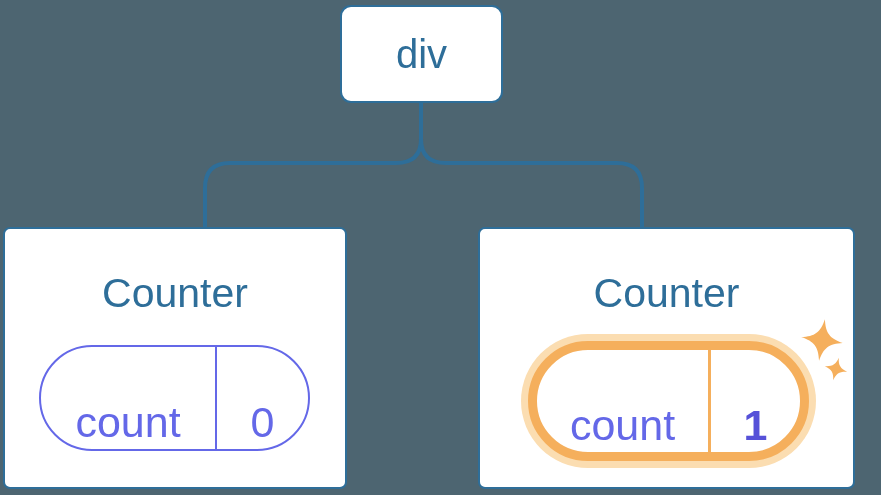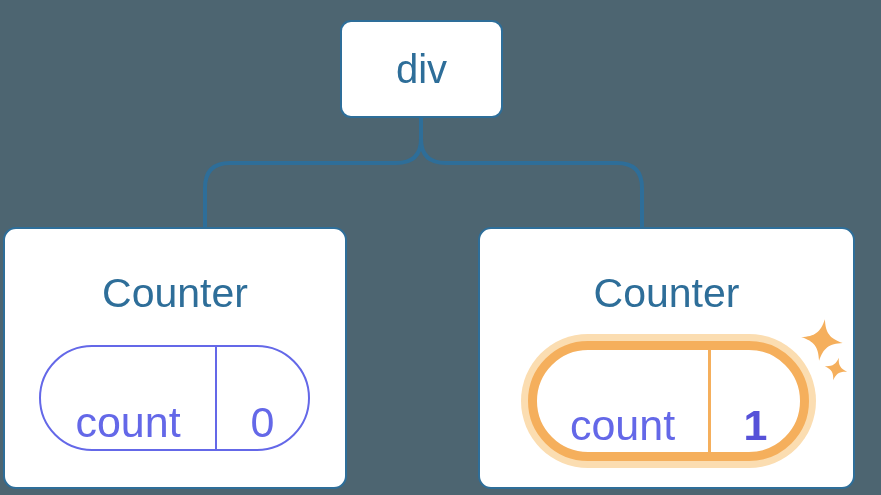--- a/index.html
+++ b/index.html
@@ -16,36 +16,36 @@
     position:relative;
     width:881px;height:495px;
     background:var(--background);
     overflow:hidden;
     font-family:"Liberation Sans", sans-serif;
   }
   .connector{position:absolute;left:0;top:0;}
   .connector path{fill:none;stroke:var(--node-blue);stroke-width:4;}
 
   .node-root{
-    position:absolute;left:340px;top:20px;width:163px;height:98px;
+    position:absolute;left:340px;top:5px;width:163px;height:98px;
     box-sizing:border-box;
     background:var(--card-background);
     border:2.5px solid var(--node-blue);
     border-radius:11px;
     display:flex;align-items:center;justify-content:center;
     color:var(--node-blue);
     font-size:40px;font-weight:500;
   }
 
   .card{
     position:absolute;top:227px;height:262px;
     box-sizing:border-box;
     background:var(--card-background);
     border:2.5px solid var(--node-blue);
-    border-radius:13px;
+    border-radius:7px;
   }
   .card-left{left:3px;width:344px;}
   .card-right{left:478px;width:377px;}
 
   .card-title{
     margin-top:42px;
     text-align:center;
     font-size:41px;font-weight:500;line-height:1.1;
     color:var(--node-blue);
   }

